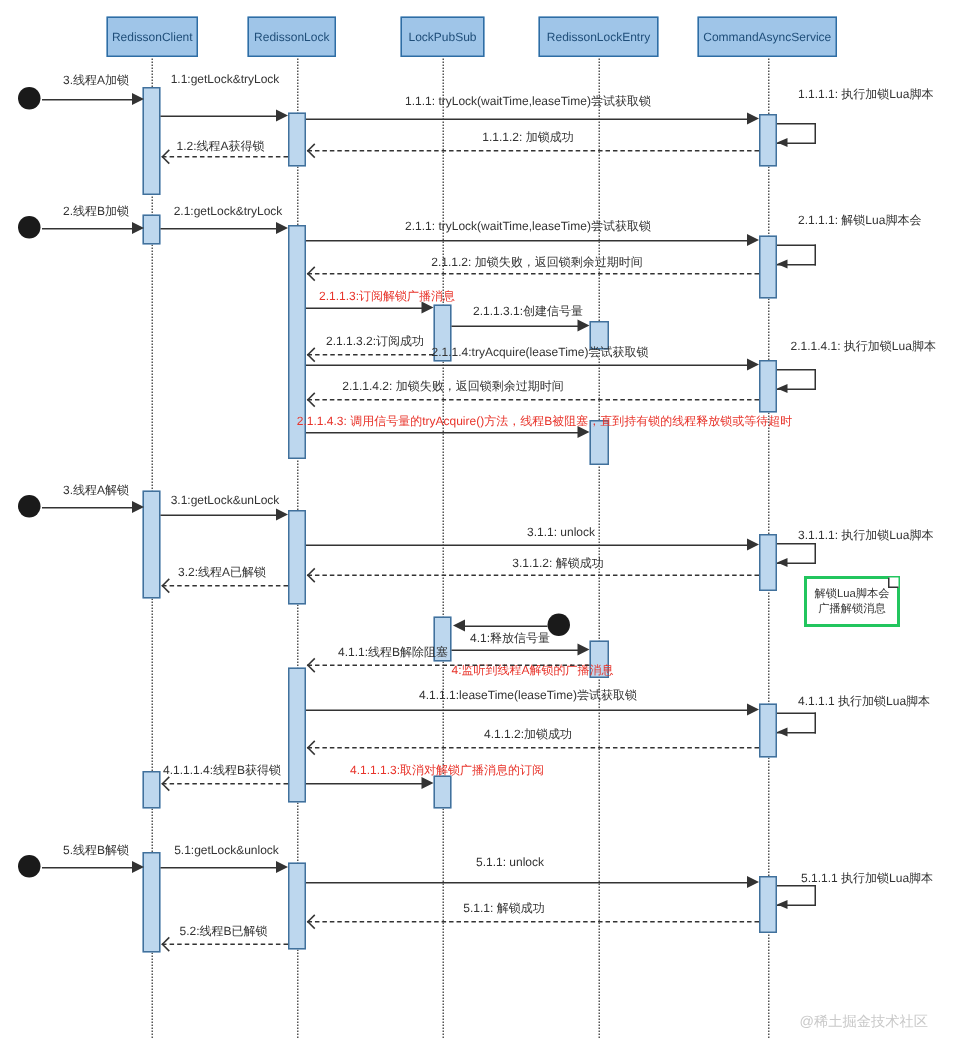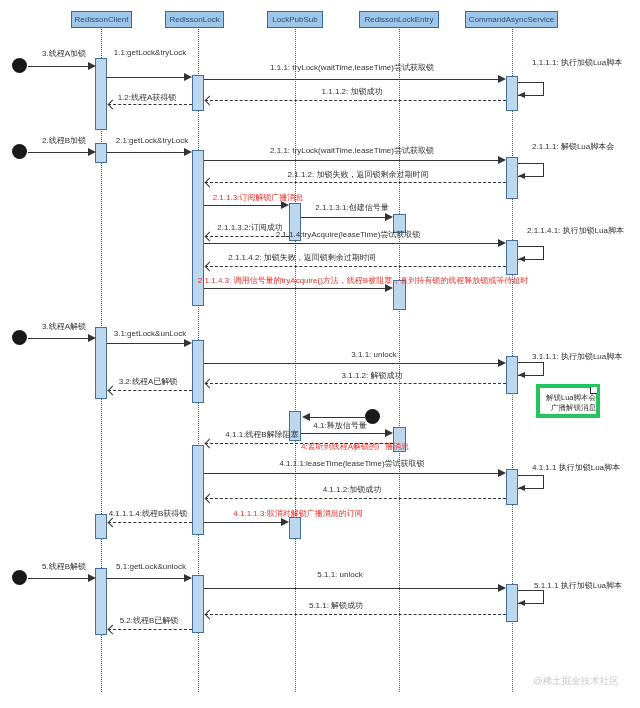--- a/index.html
+++ b/index.html
@@ -1,39 +1,39 @@
 <!DOCTYPE html>
 <html><head>
 <meta charset="utf-8">
 <style>
   html,body{margin:0;padding:0;background:#ffffff;}
   #canvas{position:relative;width:640px;height:708px;background:#ffffff;overflow:hidden;
           font-family:"Liberation Sans","DejaVu Sans",sans-serif;}
   .lifeline{position:absolute;width:0;border-left:1px dotted #555;}
-  .headbox{position:absolute;height:17px;background:#9fc5e8;border:1px solid #2e6da4;
+  .headbox{position:absolute;height:27px;background:#9fc5e8;border:1px solid #2e6da4;
            display:flex;align-items:center;justify-content:center;
            font-size:8px;color:#1f4e79;white-space:nowrap;box-sizing:border-box;}
   .act{position:absolute;background:#bdd7ee;border:1px solid #41719c;box-sizing:border-box;}
   .mline-solid{position:absolute;height:0;border-top:1px solid #333;}
   .mline-dashed{position:absolute;height:0;border-top:1px dashed #333;}
   .head-right{position:absolute;width:0;height:0;border-top:4px solid transparent;
               border-bottom:4px solid transparent;border-left:8px solid #333;}
   .head-left{position:absolute;width:0;height:0;border-top:4px solid transparent;
              border-bottom:4px solid transparent;border-right:8px solid #333;}
   .chev-left{position:absolute;width:6px;height:6px;border-left:1.3px solid #333;
              border-bottom:1.3px solid #333;transform:rotate(45deg);}
   .mlabel{position:absolute;font-size:8px;line-height:9px;color:#333;white-space:nowrap;
           transform:translateX(-50%);background:transparent;}
   .mlabel.red{color:#e8332a;}
   .actor{position:absolute;width:15px;height:15px;border-radius:50%;background:#1a1a1a;}
   .loop{position:absolute;width:26px;height:14px;border:1px solid #333;border-left:none;box-sizing:border-box;}
   .loophead{position:absolute;width:0;height:0;border-top:3.5px solid transparent;
             border-bottom:3.5px solid transparent;border-right:7px solid #333;}
-  .note{position:absolute;background:#fff;border:4px solid #22c55e;box-sizing:border-box;
-        font-size:7.5px;line-height:10px;color:#333;text-align:right;padding-top:5px;}
+  .note{position:absolute;background:#fff;border:2px solid #22c55e;box-sizing:border-box;
+        font-size:7.5px;line-height:10px;color:#333;text-align:center;padding-top:5px;}
   .note .fold{position:absolute;top:-1px;right:-1px;width:7px;height:7px;background:#fff;
               border-left:1px solid #333;border-bottom:1px solid #333;box-sizing:border-box;}
   .watermark{position:absolute;font-size:9.5px;color:#c9c9c9;white-space:nowrap;}
 </style>
 </head>
 <body>
 
 <div id="canvas">
     <div class="lifeline" style="left: 101px; top: 27px; height: 665px;"></div>
     <div class="headbox" style="left: 71px; top: 11px; width: 61px;">RedissonClient</div>
@@ -116,21 +116,21 @@
     <div class="mline-solid" style="left: 204px; top: 205px; width: 78px;"></div>
     <div class="mlabel red" style="left: 258px; top: 193px;">2.1.1.3:订阅解锁广播消息</div>
     <div class="head-right" style="left: 385px; top: 213px;"></div>
     <div class="mline-solid" style="left: 301px; top: 217px; width: 85px;"></div>
     <div class="mlabel" style="left: 352px; top: 203px;">2.1.1.3.1:创建信号量</div>
     <div class="chev-left" style="left: 206px; top: 233px;"></div>
     <div class="mline-dashed" style="left: 205px; top: 236px; width: 84px;"></div>
     <div class="mlabel" style="left: 250px; top: 223px;">2.1.1.3.2:订阅成功</div>
     <div class="head-right" style="left: 498px; top: 239px;"></div>
     <div class="mline-solid" style="left: 204px; top: 243px; width: 295px;"></div>
-    <div class="mlabel" style="left: 348px; top: 230px;">2.1.1.4:tryAcquire(leaseTime)尝试获取锁</div>
+    <div class="mlabel" style="left: 360px; top: 230px;">2.1.1.4:tryAcquire(leaseTime)尝试获取锁</div>
     <div class="chev-left" style="left: 206px; top: 263px;"></div>
     <div class="mline-dashed" style="left: 205px; top: 266px; width: 301px;"></div>
     <div class="mlabel" style="left: 302px; top: 253px;">2.1.1.4.2: 加锁失败，返回锁剩余过期时间</div>
     <div class="head-right" style="left: 385px; top: 284px;"></div>
     <div class="mline-solid" style="left: 204px; top: 288px; width: 182px;"></div>
     <div class="mlabel red" style="left: 363px; top: 276px;">2.1.1.4.3: 调用信号量的tryAcquire()方法，线程B被阻塞，直到持有锁的线程释放锁或等待超时</div>
     <div class="head-right" style="left: 88px; top: 334px;"></div>
     <div class="mline-solid" style="left: 28px; top: 338px; width: 61px;"></div>
     <div class="mlabel" style="left: 64px; top: 322px;">3.线程A解锁</div>
     <div class="head-right" style="left: 184px; top: 339px;"></div>

